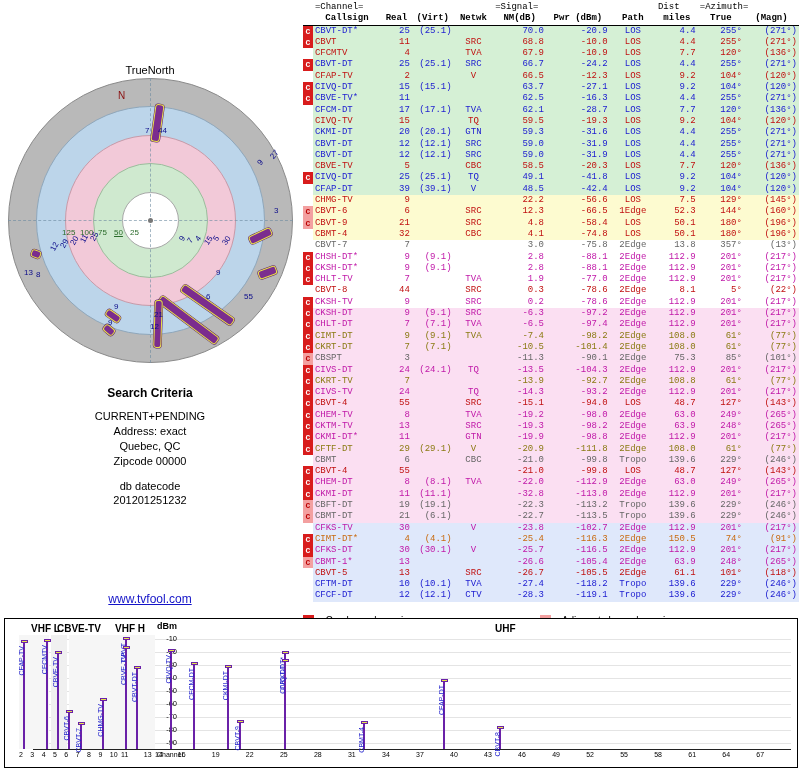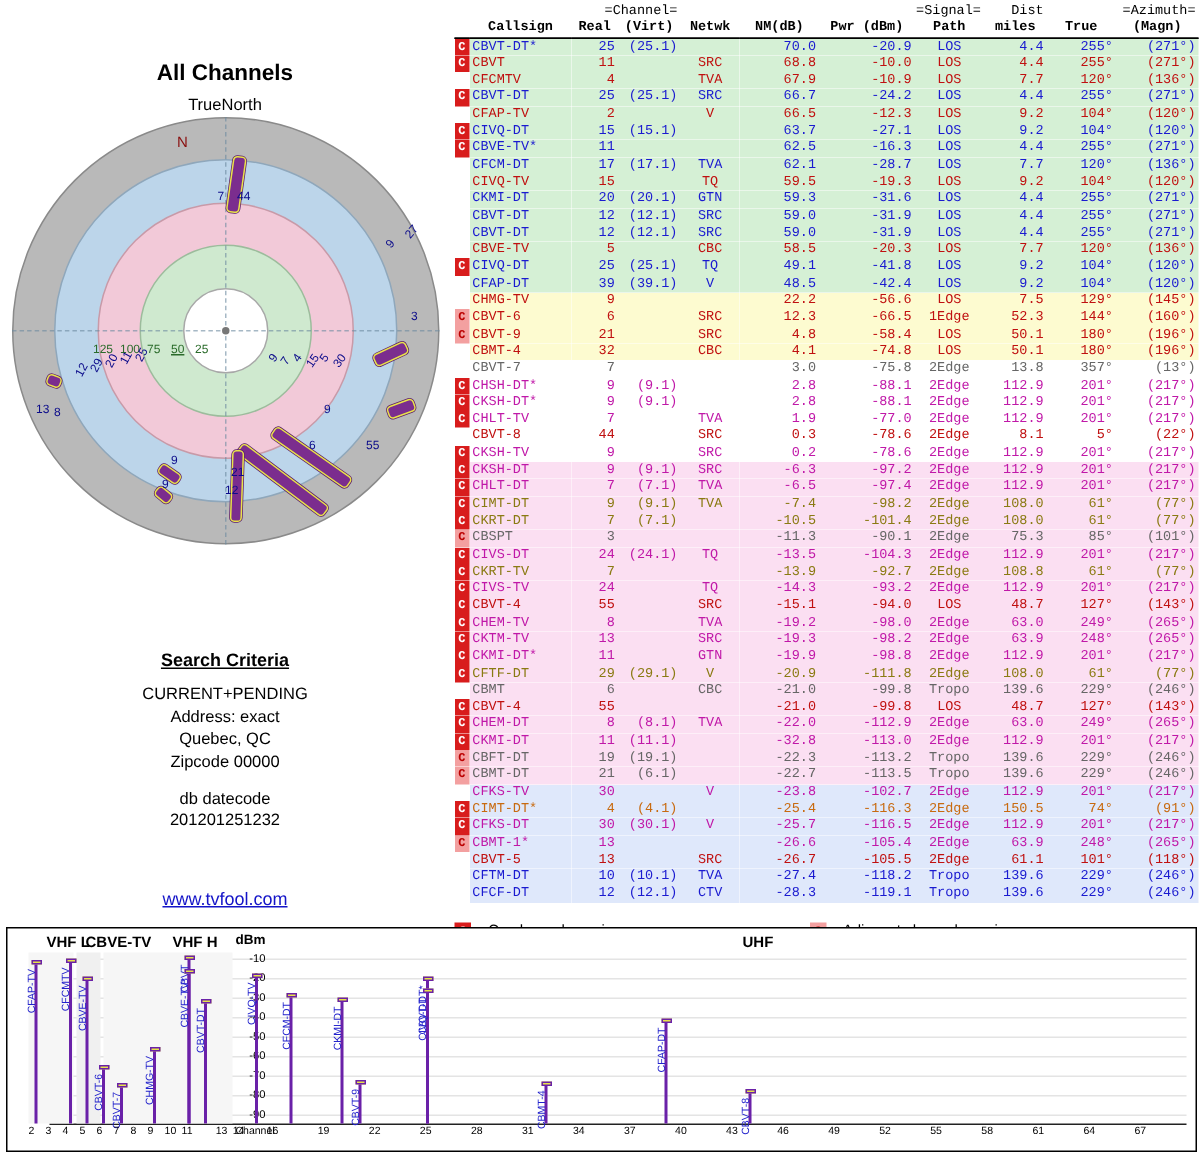--- a/index.html
+++ b/index.html
@@ -14,28 +14,28 @@
   .ring{position:absolute;border-radius:50%;box-sizing:border-box;}
   .spoke{position:absolute;background:#8aa;opacity:.6;}
   #polar-center-dot{position:absolute;width:5px;height:5px;border-radius:50%;background:#777;}
   .sig{position:absolute;border-radius:3px;background:#7b2d8e;border:1px solid #e8e34a;box-shadow:0 0 0 .5px #5d1d6d;}
   .plabel{position:absolute;font-size:8px;color:#0b0b8a;white-space:nowrap;}
   .plabel.m{color:#8a0f0f;}
   .plabel.g{color:#2a6b2a;}
 
   
   #search-criteria{position:absolute;top:385px;left:0;width:300px;text-align:center;font-size:11px;color:#000;line-height:1.35;}
-  #search-criteria .hdr{font-weight:bold;text-decoration:underline;font-size:12px;display:block;margin-bottom:8px;margin-top:47px;}
+  #search-criteria .hdr{font-weight:bold;font-size:12px;display:block;margin-bottom:8px;}
   #search-criteria .gap{display:block;height:10px;}
   #tvfool-link{position:absolute;top:592px;left:0;width:300px;text-align:center;font-size:12px;color:#1414c8;text-decoration:underline;}
 
   
   #table-panel{left:303px;top:2px;width:496px;height:608px;background:#fff;}
   table.tv{border-collapse:collapse;font-family:"Liberation Mono",monospace;font-size:9px;width:496px;table-layout:fixed;}
-  .grp{font-family:"Liberation Mono",monospace;font-size:9px;text-align:right;color:#000;}
+  .grp{font-family:"Liberation Mono",monospace;font-size:9px;text-align:left;color:#000;}
   .colhdr td{font-size:9px;font-weight:bold;text-align:center;color:#000;padding:0 1px 1px 1px;border-bottom:1px solid #000;}
   table.tv td{padding:0 2px;height:11.3px;line-height:11.3px;white-space:nowrap;overflow:hidden;}
   .c-warn{width:9px;text-align:center;color:#fff;font-weight:bold;font-size:8px;}
   .w-co{background:#d81c1c;}
   .w-adj{background:#f3a0a0;color:#b00;}
   .w-none{background:transparent;}
   .call{text-align:left;}
   .num{text-align:right;}
   .ctr{text-align:center;}
   .bg-g{background:#d5f0d5;}
@@ -66,21 +66,20 @@
   .axlab{position:absolute;font-size:7px;color:#000;}
   .ytick{position:absolute;font-size:7.5px;color:#000;text-align:right;width:22px;}
   .grid-h{position:absolute;height:1px;background:#e4e4e4;}
   .vshade{position:absolute;background:#ececec;}
   #dbm-label{position:absolute;font-size:9px;font-weight:bold;color:#000;}
 </style>
 </head>
 <body>
 
 <div class="panel" id="polar-panel">
-  <div id="polar-title">All Channels</div>
   <div id="truenorth-label">TrueNorth</div>
 
   <div id="polar-wrap">
 
     <div class="ring" style="left:0;top:0;width:285px;height:285px;background:#b9b9b9;border:1px solid #8a8a8a;"></div>
     <div class="ring" style="left:28px;top:28px;width:229px;height:229px;background:#bcd5ea;border:1px solid #8fa7bb;"></div>
     <div class="ring" style="left:57px;top:57px;width:171px;height:171px;background:#f2c9d8;border:1px solid #c89aa8;"></div>
     <div class="ring" style="left:85px;top:85px;width:115px;height:115px;background:#cfe9cf;border:1px solid #9cbc9c;"></div>
     <div class="ring" style="left:114px;top:114px;width:57px;height:57px;background:#ffffff;border:1px solid #a8a8a8;"></div>
 

